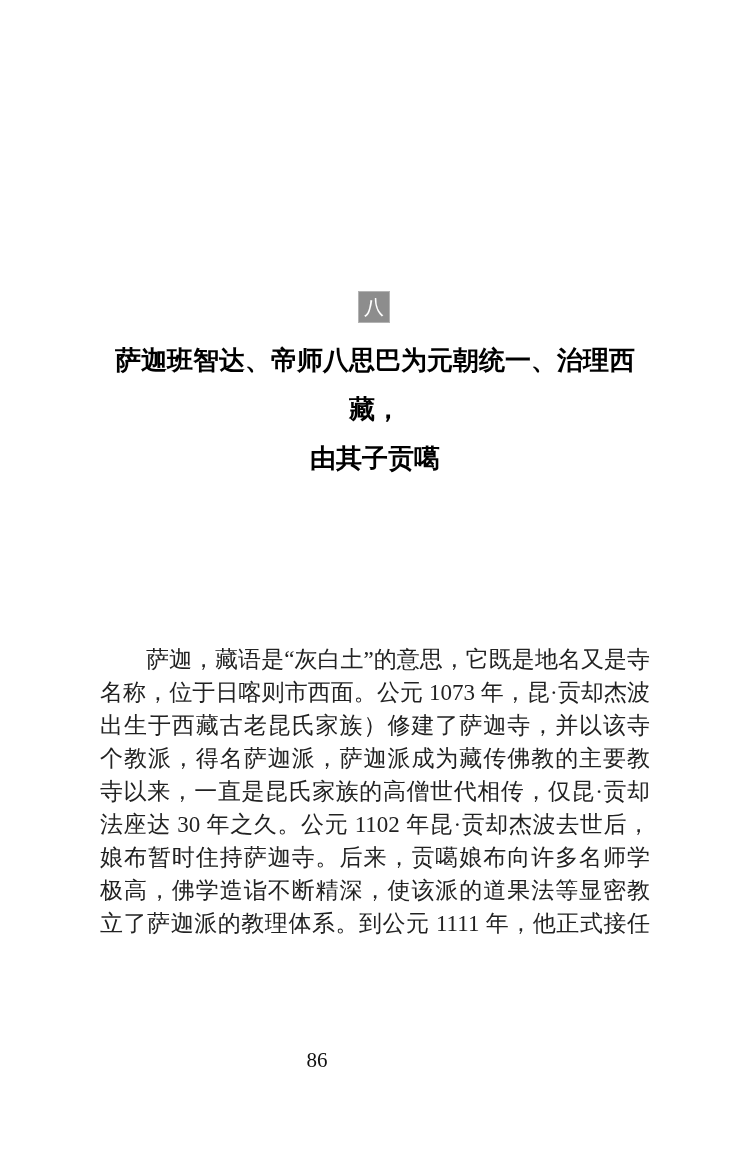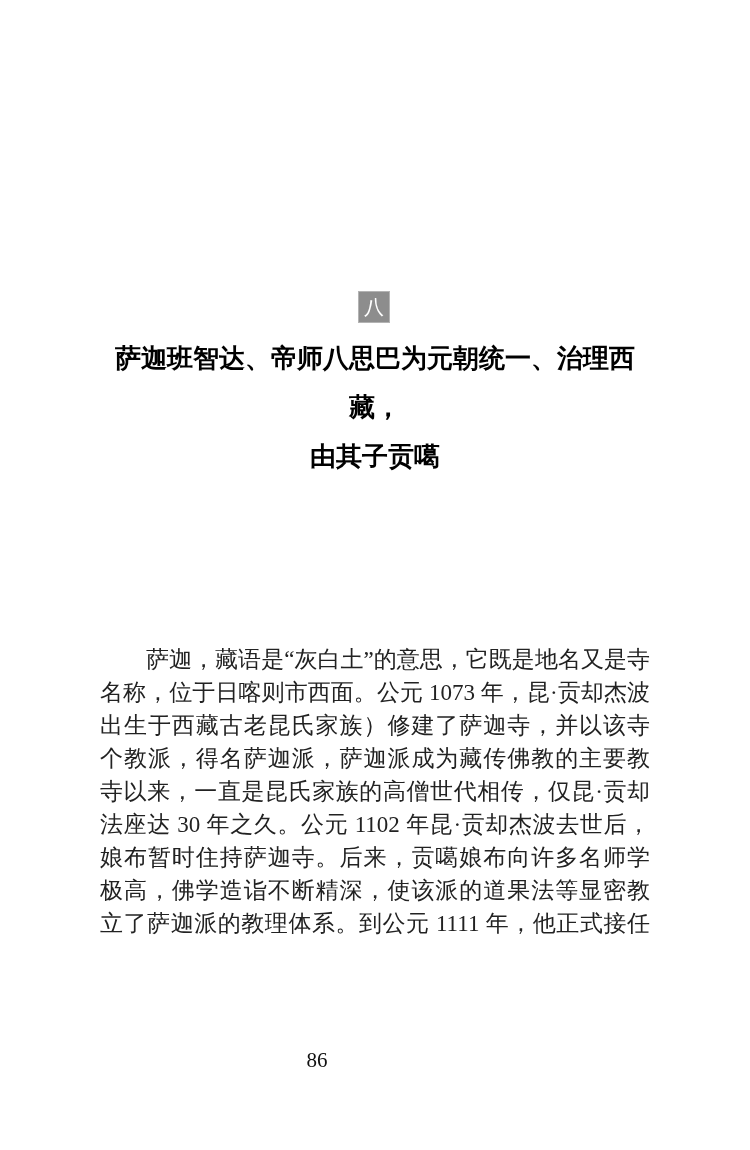--- a/index.html
+++ b/index.html
@@ -78,21 +78,21 @@
 </style>
 </head>
 <body>
 
 <div class="page">
 
   <div class="chapter-badge">
     <span>八</span>
   </div>
 
-  <h1 class="chapter-title" style="margin:0;font-family:Liberation Mono, monospace;">
+  <h1 class="chapter-title" style="margin:0;">
     <div>萨迦班智达、帝师八思巴为元朝统一、治理西藏，</div>
     <div>由其子贡噶</div>
   </h1>
 
   <div class="paragraph">
     <div class="para-line indent">萨迦，藏语是“灰白土”的意思，它既是地名又是寺名和教派</div>
     <div class="para-line">名称，位于日喀则市西面。公元 1073 年，昆·贡却杰波（1034 年</div>
     <div class="para-line">出生于西藏古老昆氏家族）修建了萨迦寺，并以该寺为主发展成一</div>
     <div class="para-line">个教派，得名萨迦派，萨迦派成为藏传佛教的主要教派之一。从建</div>
     <div class="para-line">寺以来，一直是昆氏家族的高僧世代相传，仅昆·贡却杰波就执掌</div>

